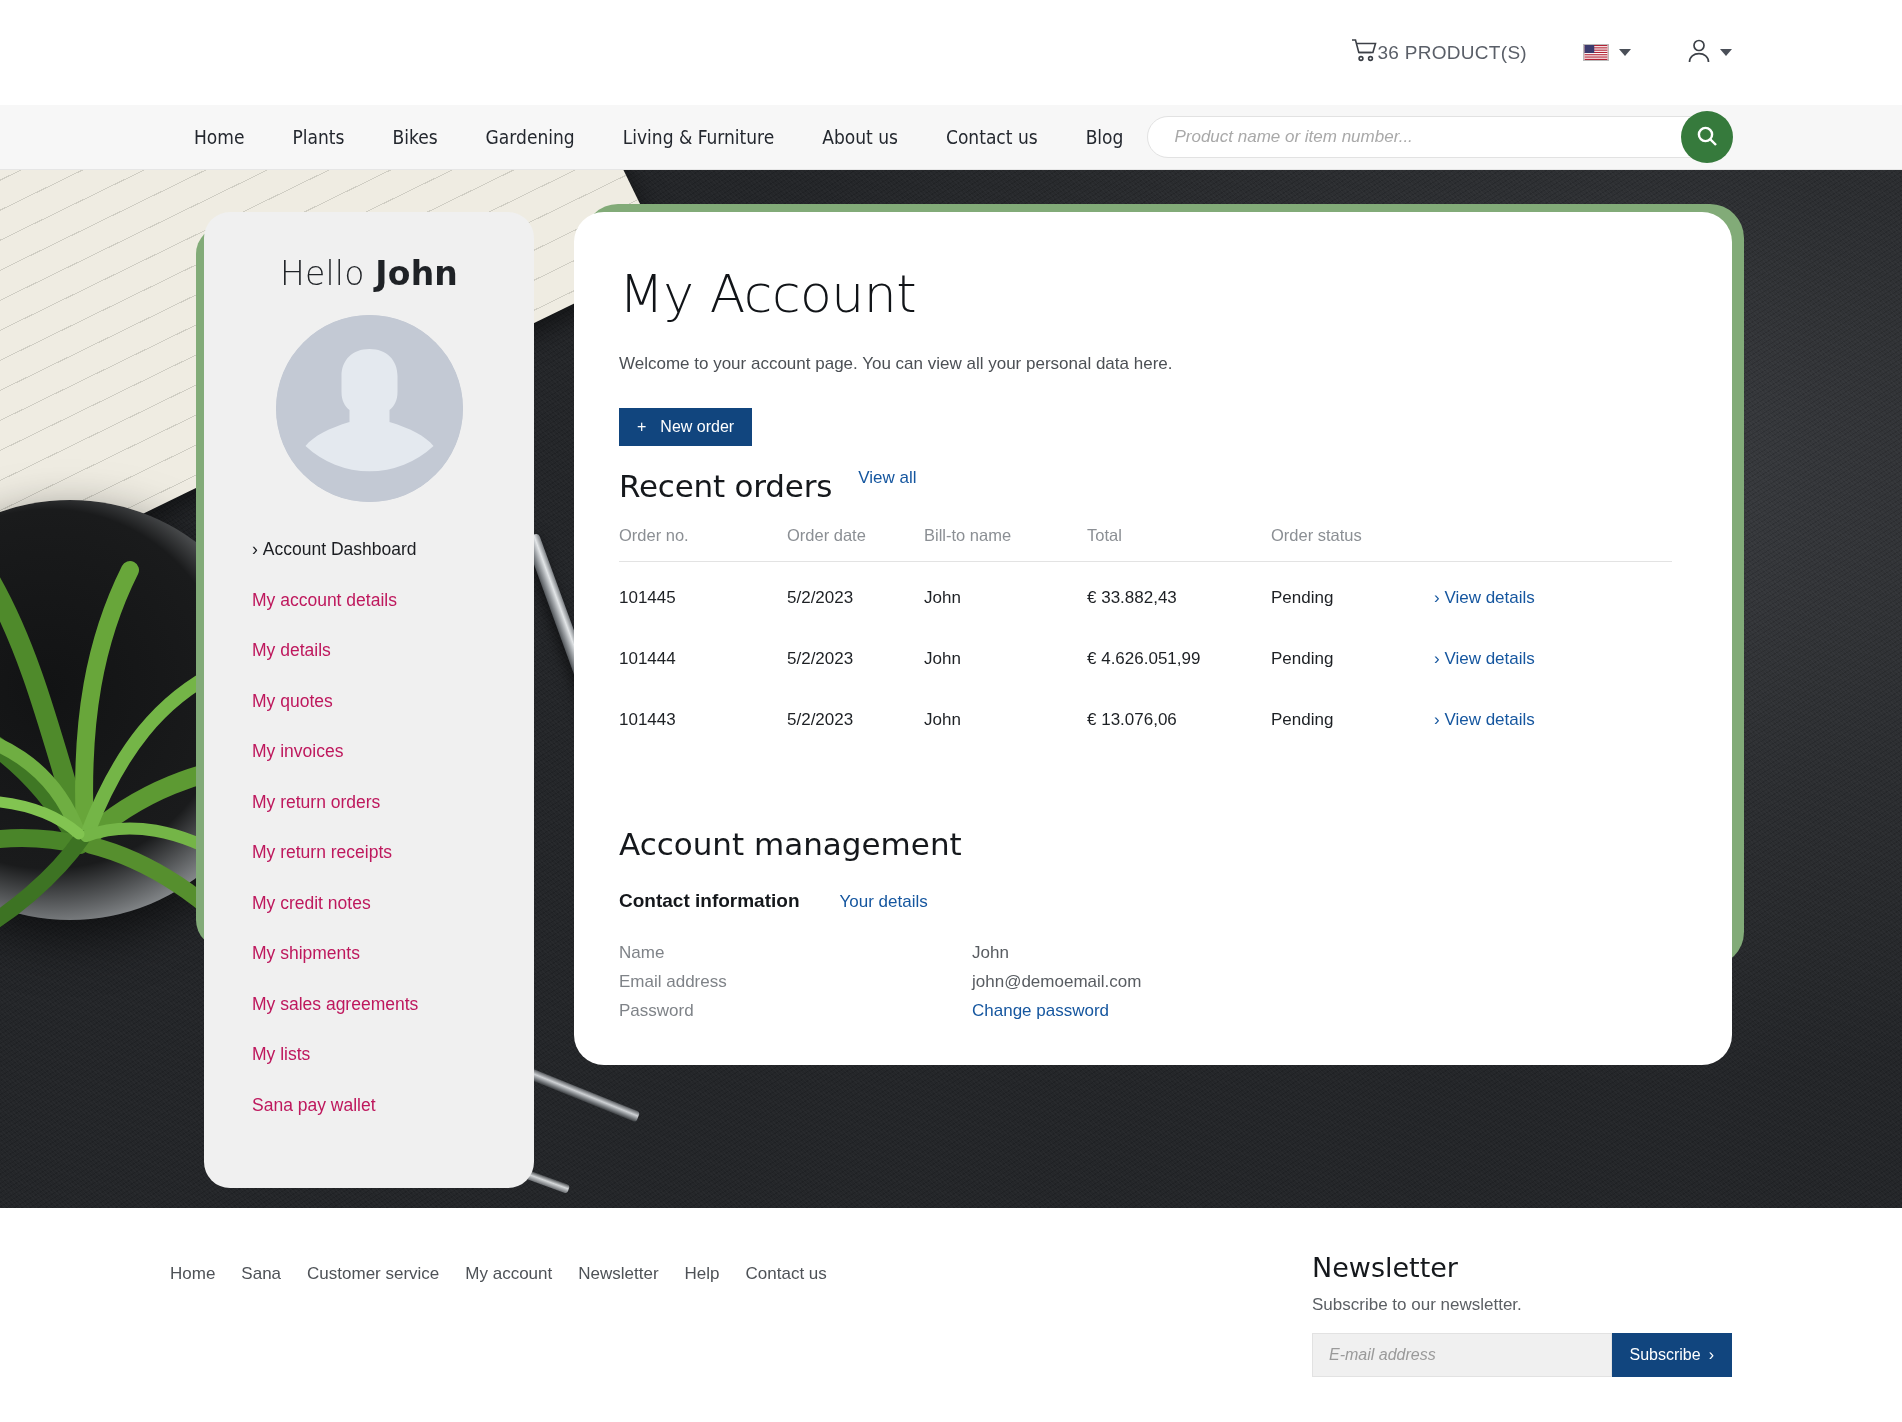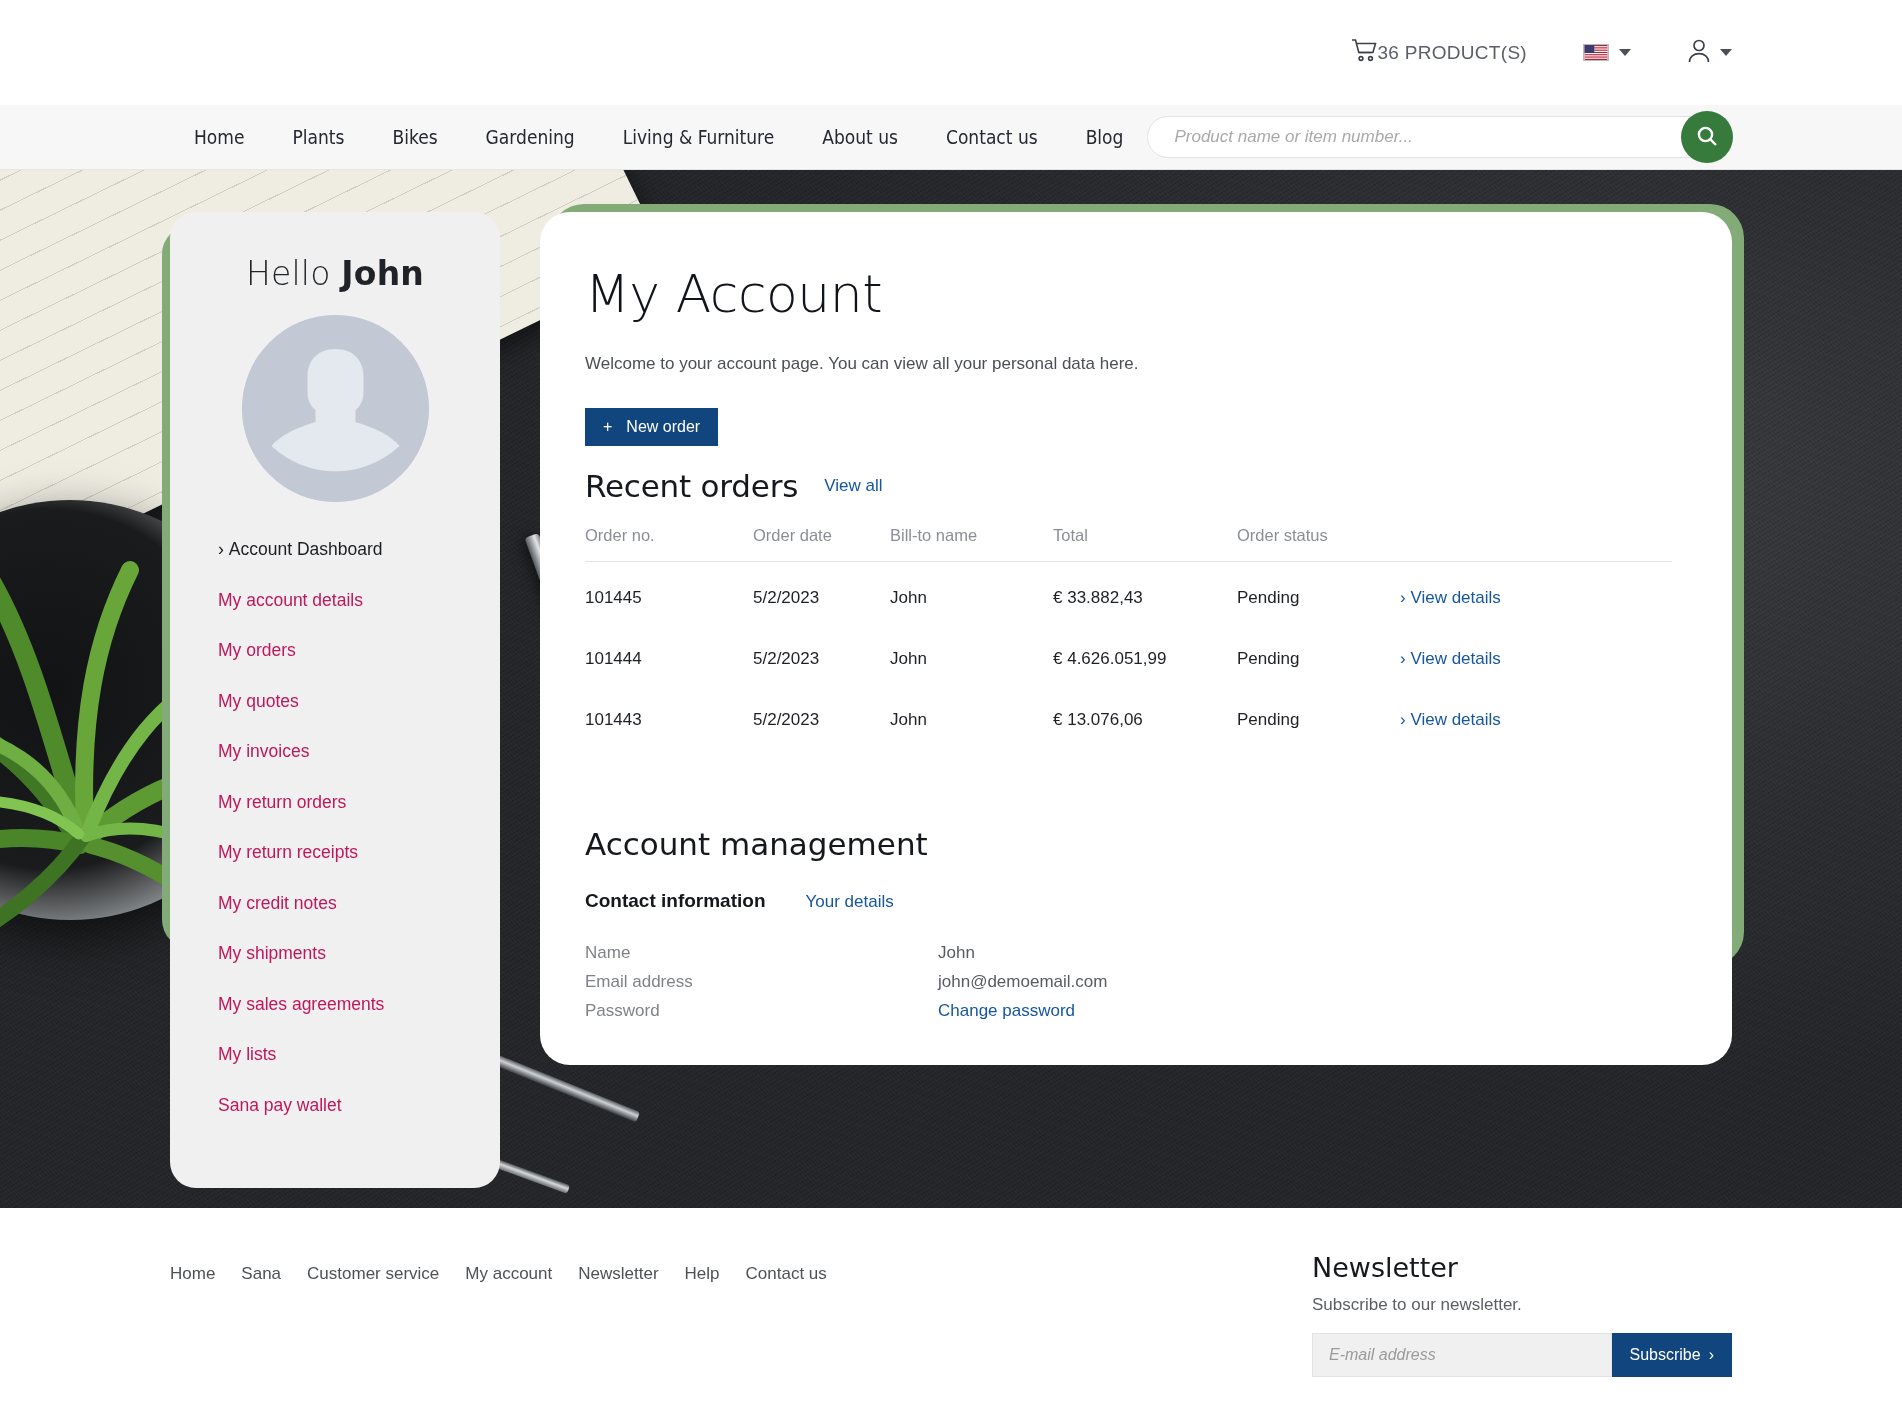--- a/index.html
+++ b/index.html
@@ -185,20 +185,21 @@
     position: relative;
     z-index: 5;
     height: 100%;
     padding: 0 170px;
   }
   .account-grid {
     position: relative;
     display: flex;
     padding-top: 42px;
     gap: 40px;
+    margin-left: 34px;
   }
 
   
   .sidebar-wrap { position: relative; width: 330px; flex: 0 0 330px; }
   .sidebar-green {
     position: absolute;
     left: -8px; top: 14px;
     width: 330px; height: 722px;
     background: #82ab78;
     border-radius: 28px;
@@ -271,21 +272,21 @@
     display: inline-flex; align-items: center; gap: 14px;
     background: #11457e;
     color: #fff;
     border: none;
     font-size: 16px;
     padding: 10px 18px;
     cursor: pointer;
     font-family: "Liberation Sans", sans-serif;
   }
   .sec-head {
-    display: flex; align-items: center; gap: 26px;
+    display: flex; align-items: flex-start; gap: 26px;
     margin: 22px 0 22px 0;
   }
   h2.sec-title {
     font-size: 31px; font-weight: 400; color: #15181c;
     font-family: "DejaVu Sans", sans-serif;
     letter-spacing: -0.2px;
   }
   .link { color: #15569f; font-size: 17px; text-decoration: none; cursor: pointer; }
   table.orders { width: 100%; border-collapse: collapse; }
   table.orders th {
@@ -465,21 +466,21 @@
           <div class="avatar">
             <svg viewBox="0 0 187 187" width="187" height="187">
               <circle cx="93.5" cy="93.5" r="93.5" fill="#c3c9d4"></circle>
               <path d="M93.5 34 c-17 0-28 11-28 27 v16 c0 8 3 14 8 18 l0 12 c-20 6-36 14-44 24 a93.5 93.5 0 0 0 128 0 c-8-10-24-18-44-24 l0-12 c5-4 8-10 8-18 v-16 c0-16-11-27-28-27z" fill="#e4e9ef"></path>
             </svg>
           </div>
 
           <ul class="sidemenu">
             <li class="active"><span class="chev">›</span><span>Account Dashboard</span></li>
             <li>My account details</li>
-            <li>My orders</li>
+            <li>My details</li>
             <li>My quotes</li>
             <li>My invoices</li>
             <li>My return orders</li>
             <li>My return receipts</li>
             <li>My credit notes</li>
             <li>My shipments</li>
             <li>My sales agreements</li>
             <li>My lists</li>
             <li>Sana pay wallet</li>
           </ul>

